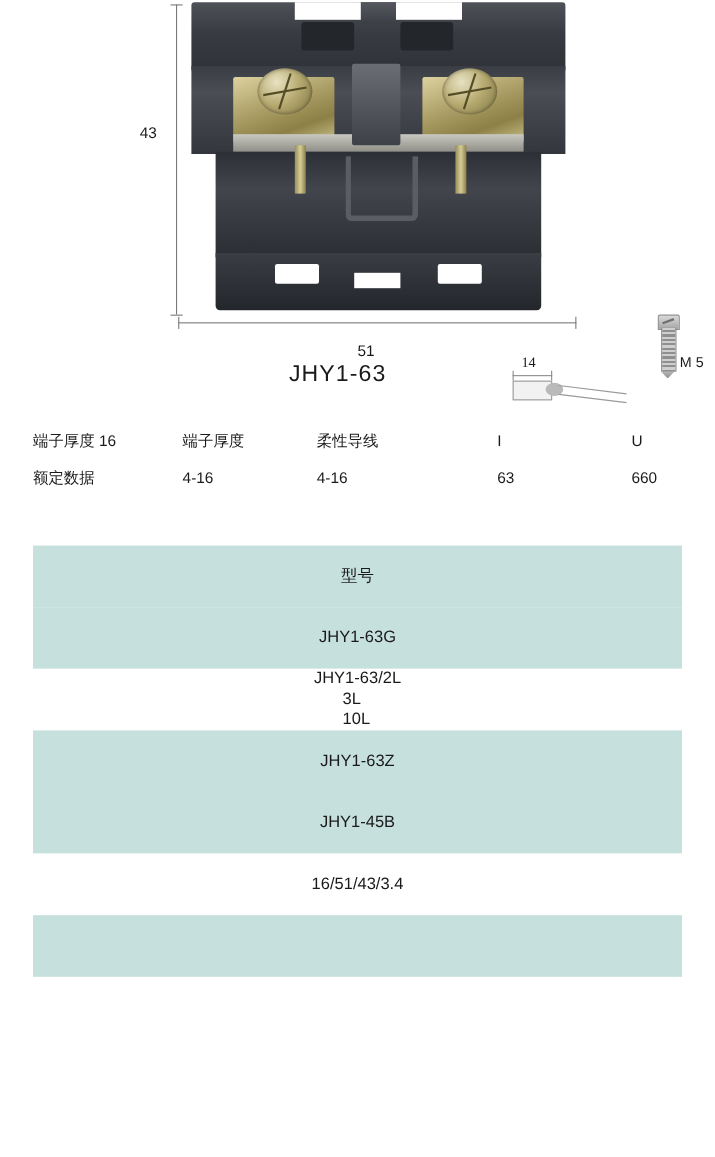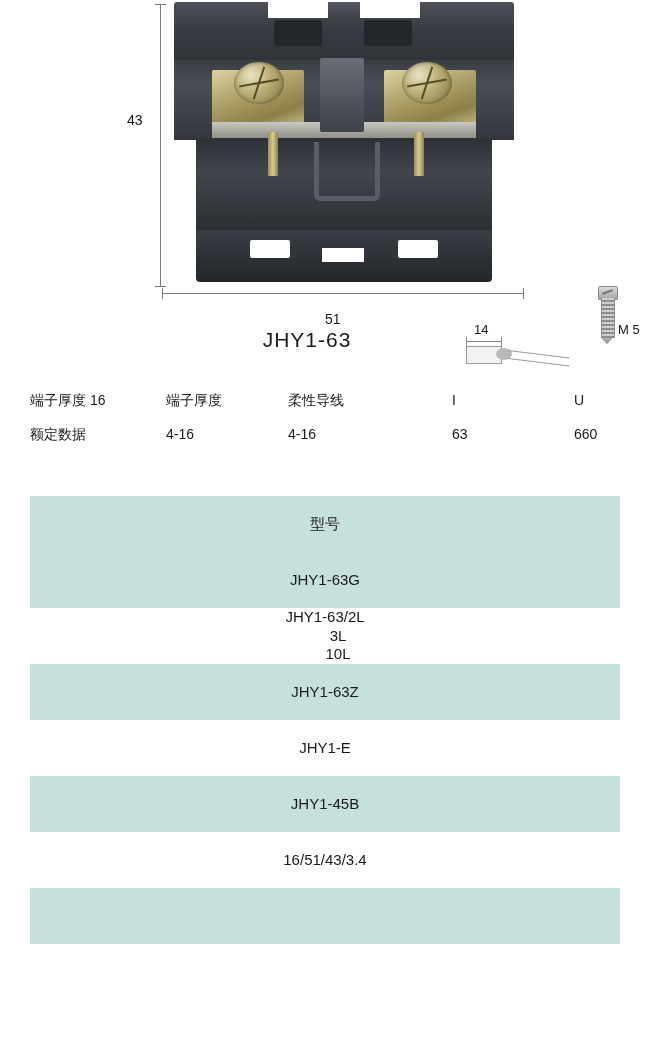--- a/index.html
+++ b/index.html
@@ -272,20 +272,21 @@
     left: 466px;
     top: 322px;
     width: 110px;
     height: 50px;
   }
   .wire-dim-label {
     position: absolute;
     left: 8px;
     top: 0px;
     font-size: 13px;
+    font-family: Liberation Serif, serif;
   }
   .wire-dim-line {
     position: absolute;
     left: 0px;
     top: 19px;
     width: 36px;
     height: 1px;
     background: #8a8a8a;
   }
   .wire-dim-t1 {
@@ -413,21 +414,20 @@
     top: 496px;
     width: 590px;
   }
   .list-row {
     height: 56px;
     display: flex;
     align-items: center;
     justify-content: center;
     font-size: 15px;
     color: #1a1a1a;
-    text-align: center;
     line-height: 1.25;
   }
   .list-row.shaded {
     background: #c6e0dd;
   }
   .list-row.plain {
     background: #ffffff;
   }
   .list-row .multi span {
     display: block;
@@ -527,23 +527,20 @@
   <div class="list-row plain">
     <div class="multi">
       <span class="l1">JHY1-63/2L</span>
       <span class="l2">3L</span>
       <span class="l3">10L</span>
     </div>
   </div>
   <div class="list-row shaded">
     <span>JHY1-63Z</span>
   </div>
-  <div class="list-row plain">
-    <span>JHY1-E</span>
-  </div>
   <div class="list-row shaded">
     <span>JHY1-45B</span>
   </div>
   <div class="list-row plain">
     <span>16/51/43/3.4</span>
   </div>
   <div class="list-row shaded">
     <span></span>
   </div>
 </div>

